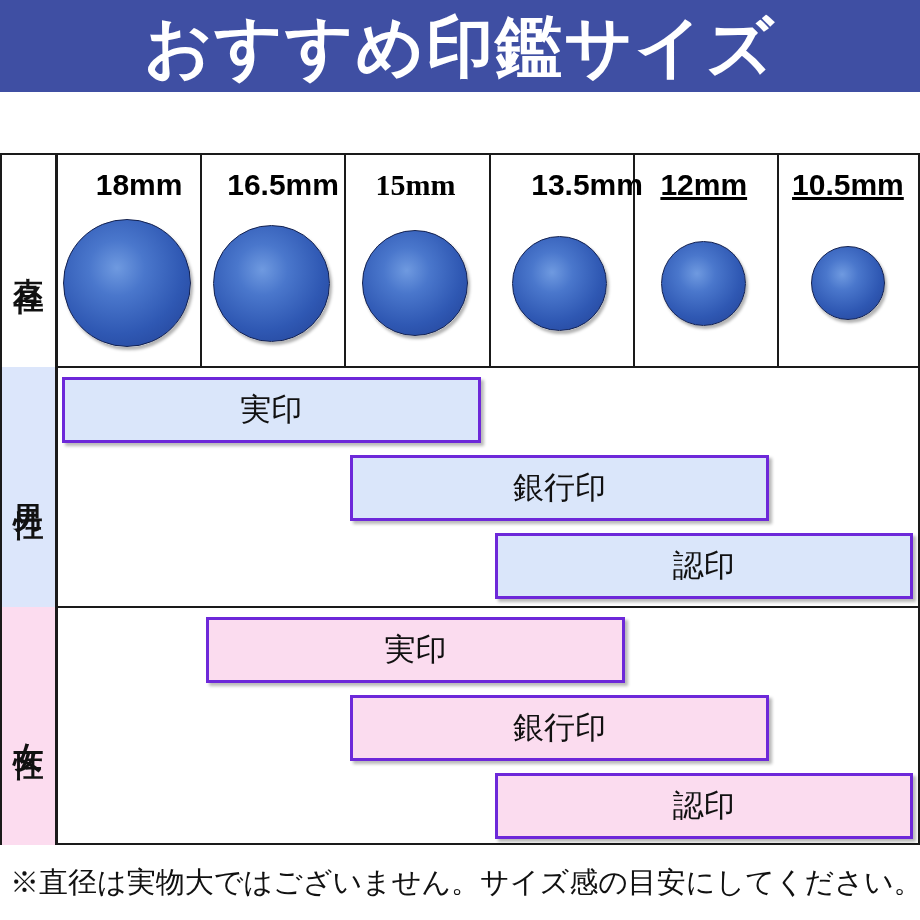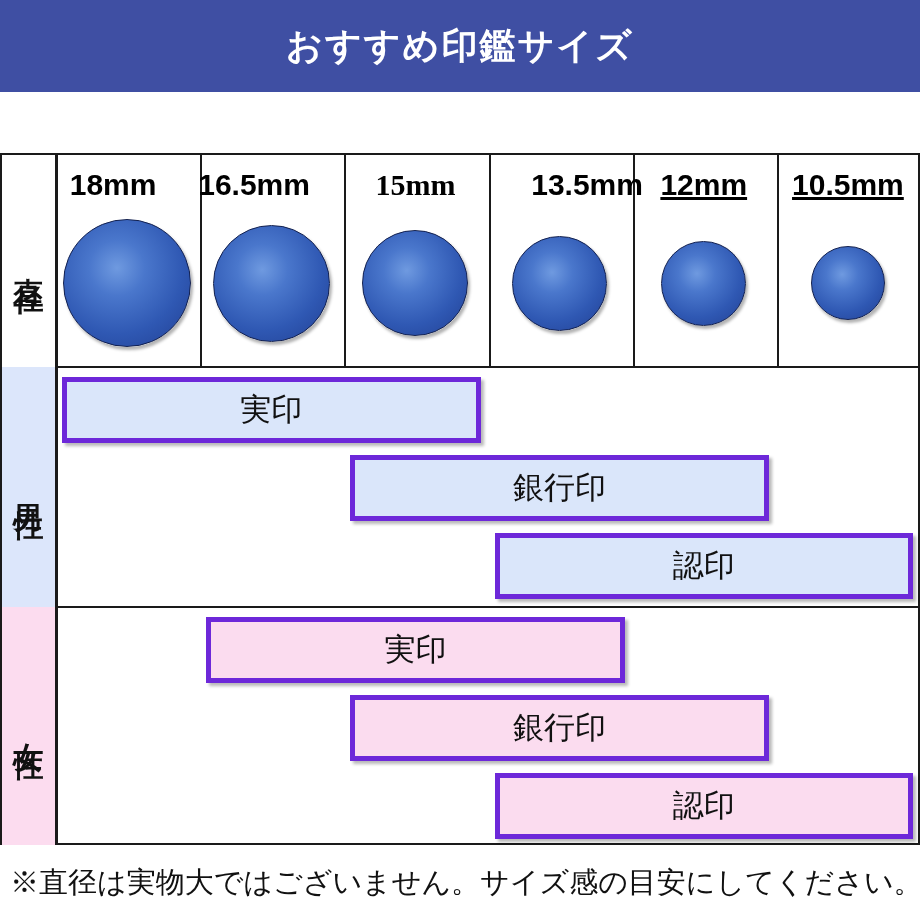--- a/index.html
+++ b/index.html
@@ -29,21 +29,21 @@
     top: 0;
     width: 920px;
     height: 92px;
     background: #3f4fa3;
     display: flex;
     align-items: center;
     justify-content: center;
   }
   .title-text {
     color: #ffffff;
-    font-size: 36px;
+    font-size: 67px;
     font-weight: 700;
     letter-spacing: 2px;
     line-height: 1;
     white-space: nowrap;
   }
 
   
   .sub-band {
     position: absolute;
     left: 0;
@@ -129,21 +129,21 @@
                 #213f92 100%);
     border: 1px solid #12204f;
     box-shadow: 2px 3px 3px rgba(0,0,0,0.30);
     box-sizing: border-box;
   }
 
   
   .bar {
     position: absolute;
     height: 66px;
-    border: 5px solid #6d28d9;
+    border: 3px solid #6d28d9;
     box-sizing: border-box;
     display: flex;
     align-items: center;
     justify-content: center;
     font-size: 31px;
     color: #111111;
     box-shadow: 3px 3px 3px rgba(0,0,0,0.28);
     white-space: nowrap;
   }
   .bar.male   { background: #dae6fa; }
@@ -196,22 +196,22 @@
         <div class="rowlabel male" style="top: 212px; height: 240px;">
           <span>男性</span>
         </div>
         <div class="rowlabel female" style="top: 452px; height: 240px;">
           <span>女性</span>
         </div>
       </div>
   </div>
 
   <div id="size-heads">
-      <div class="size-head" style="left: 41px; width: 144.167px;">18mm</div>
-      <div class="size-head" style="left: 182px; width: 144.167px;">16.5mm</div>
+      <div class="size-head" style="left: 67px; width: 144.167px;">18mm</div>
+      <div class="size-head" style="left: 211px; width: 144.167px;">16.5mm</div>
       <div class="size-head" style="left: 343.333px; width: 144.167px; font-family: Liberation Serif, serif;">15mm</div>
       <div class="size-head" style="left: 515px; width: 144.167px;">13.5mm</div>
       <div class="size-head" style="left: 631.667px; width: 144.167px; text-decoration: underline;">12mm</div>
       <div class="size-head" style="left: 775.833px; width: 144.167px; text-decoration: underline;">10.5mm</div>
     </div>
 
   <div id="seal-circles">
       <div class="seal" style="width: 128px; height: 128px; left: 63.0833px; top: 219px;"></div>
       <div class="seal" style="width: 117px; height: 117px; left: 212.75px; top: 224.5px;"></div>
       <div class="seal" style="width: 106px; height: 106px; left: 362.417px; top: 230px;"></div>

